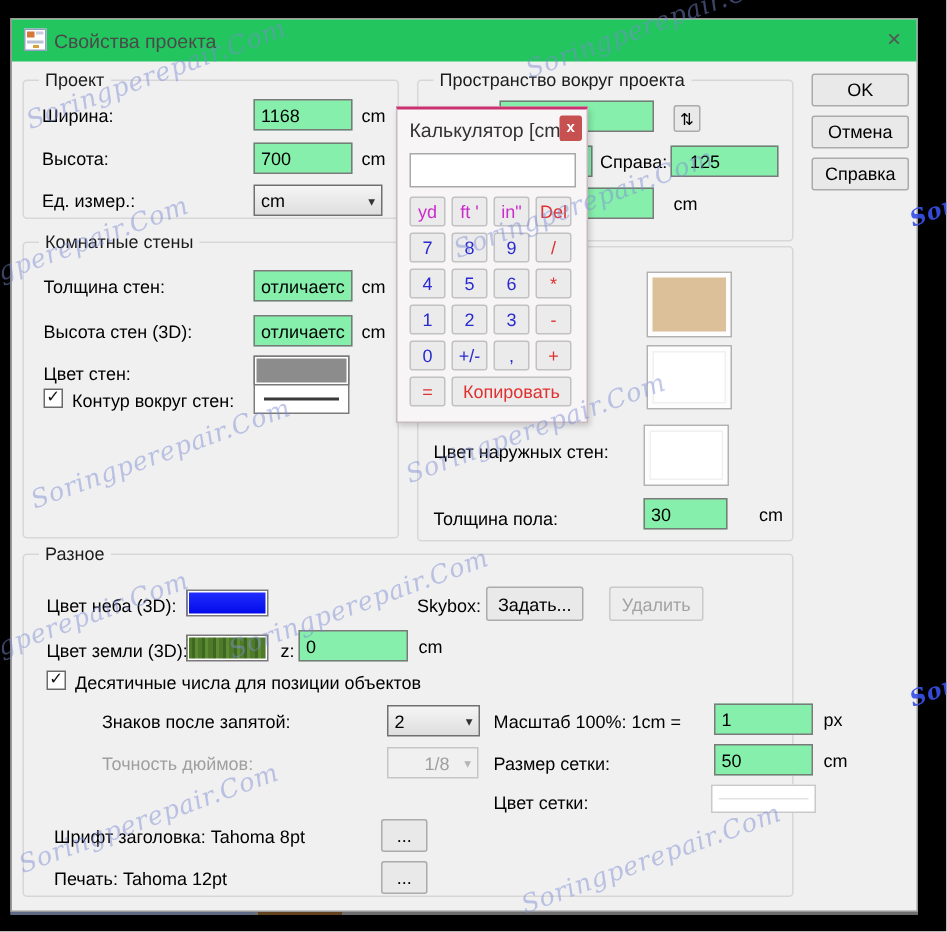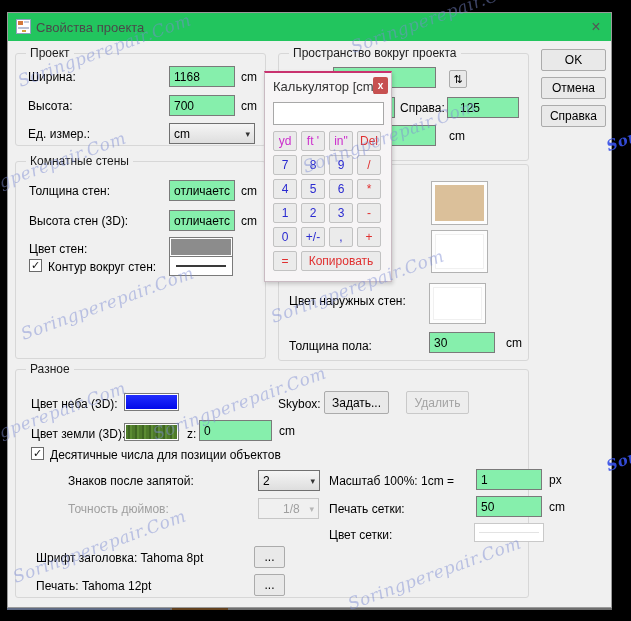--- a/index.html
+++ b/index.html
@@ -132,21 +132,21 @@
       <div class="inner" style="background:#dbc09a;"></div>
     </div>
     <div class="swatchbtn" style="left:423px;top:217px;width:57px;height:43px;">
       <div class="inner" style="background:#ffffff;border:1px solid #f0f0f0;"></div>
     </div>
     <div class="lbl" style="left:281px;top:281px;">Цвет наружных стен:</div>
     <div class="swatchbtn" style="left:421px;top:270px;width:57px;height:41px;">
       <div class="inner" style="background:#ffffff;border:1px solid #f0f0f0;"></div>
     </div>
     <div class="lbl" style="left:281px;top:326px;">Толщина пола:</div>
-    <input class="field" style="left: 421px; top: 319px; width: 66px; height: 21px;" value="30">
+    <input class="field" style="left: 421px; top: 319px; width: 56px; height: 21px;" value="30">
     <div class="lbl" style="left:498px;top:323px;">cm</div>
 
     <div class="grp" style="left:7px;top:356px;width:514px;height:229px;">
       <span class="grp-title">Разное</span>
     </div>
     <div class="lbl" style="left:23px;top:384px;">Цвет неба (3D):</div>
     <div class="flat-swatch" style="left:116px;top:380px;width:55px;height:18px;background:linear-gradient(#2330ff,#0008e8);"></div>
     <div class="lbl" style="left:270px;top:384px;">Skybox:</div>
     <div class="btn" style="left:316px;top:378px;width:65px;height:23px;">Задать...</div>
     <div class="btn disbtn" style="left:398px;top:378px;width:63px;height:23px;">Удалить</div>
@@ -165,21 +165,21 @@
     </div>
     <div class="lbl lblr dis" style="left:60px;top:489px;width:184px;">Точность дюймов:</div>
     <div class="combo discombo" style="left:250px;top:485px;width:61px;height:21px;">
       <span>1/8</span>
       <span class="arr">▾</span>
     </div>
 
     <div class="lbl" style="left:321px;top:461px;">Масштаб 100%: 1cm =</div>
     <input class="field" style="left: 468px; top: 456px; width: 66px; height: 21px;" value="1">
     <div class="lbl" style="left:541px;top:460px;">px</div>
-    <div class="lbl" style="left:321px;top:489px;">Печать сетки:</div>
+    <div class="lbl" style="left:321px;top:489px;">Размер сетки:</div>
     <input class="field" style="left: 468px; top: 483px; width: 66px; height: 21px;" value="50">
     <div class="lbl" style="left:541px;top:487px;">cm</div>
     <div class="lbl" style="left:321px;top:515px;">Цвет сетки:</div>
     <div class="flat-swatch" style="left:466px;top:510px;width:70px;height:19px;background:#fff;border-color:#c9c9c9;">
       <i style="position:absolute;left:4px;right:4px;top:8px;height:1px;background:#e3e3e3;display:block;"></i>
     </div>
 
     <div class="lbl lblr" style="left:28px;top:538px;width:212px;">Шрифт заголовка: Tahoma 8pt</div>
     <div class="btn" style="left:246px;top:533px;width:31px;height:22px;">...</div>
     <div class="lbl lblr" style="left:28px;top:566px;width:212px;">Печать: Tahoma 12pt</div>

